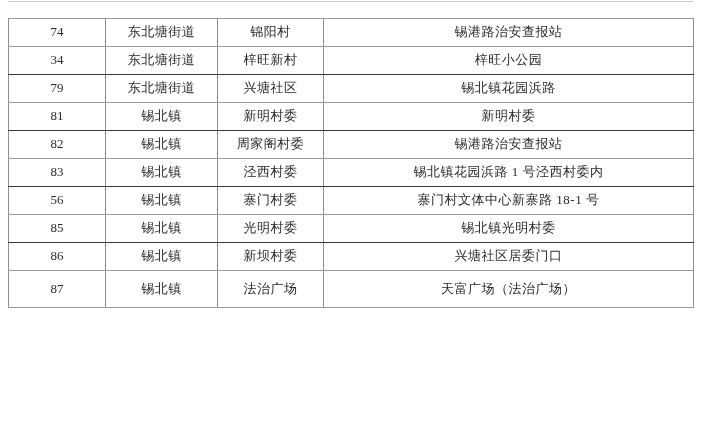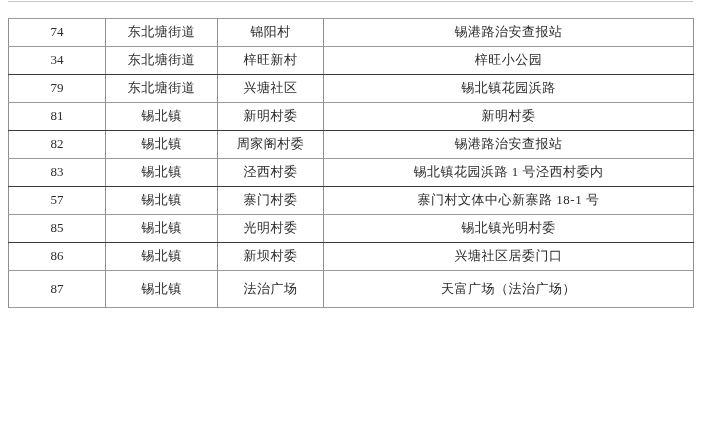--- a/index.html
+++ b/index.html
@@ -102,21 +102,21 @@
         <td>周家阁村委</td>
         <td>锡港路治安查报站</td>
       </tr>
       <tr>
         <td class="num">83</td>
         <td>锡北镇</td>
         <td>泾西村委</td>
         <td>锡北镇花园浜路 1 号泾西村委内</td>
       </tr>
       <tr>
-        <td class="num">57</td>
+        <td class="num">56</td>
         <td>锡北镇</td>
         <td>寨门村委</td>
         <td>寨门村文体中心新寨路 18-1 号</td>
       </tr>
       <tr>
         <td class="num">85</td>
         <td>锡北镇</td>
         <td>光明村委</td>
         <td>锡北镇光明村委</td>
       </tr>

